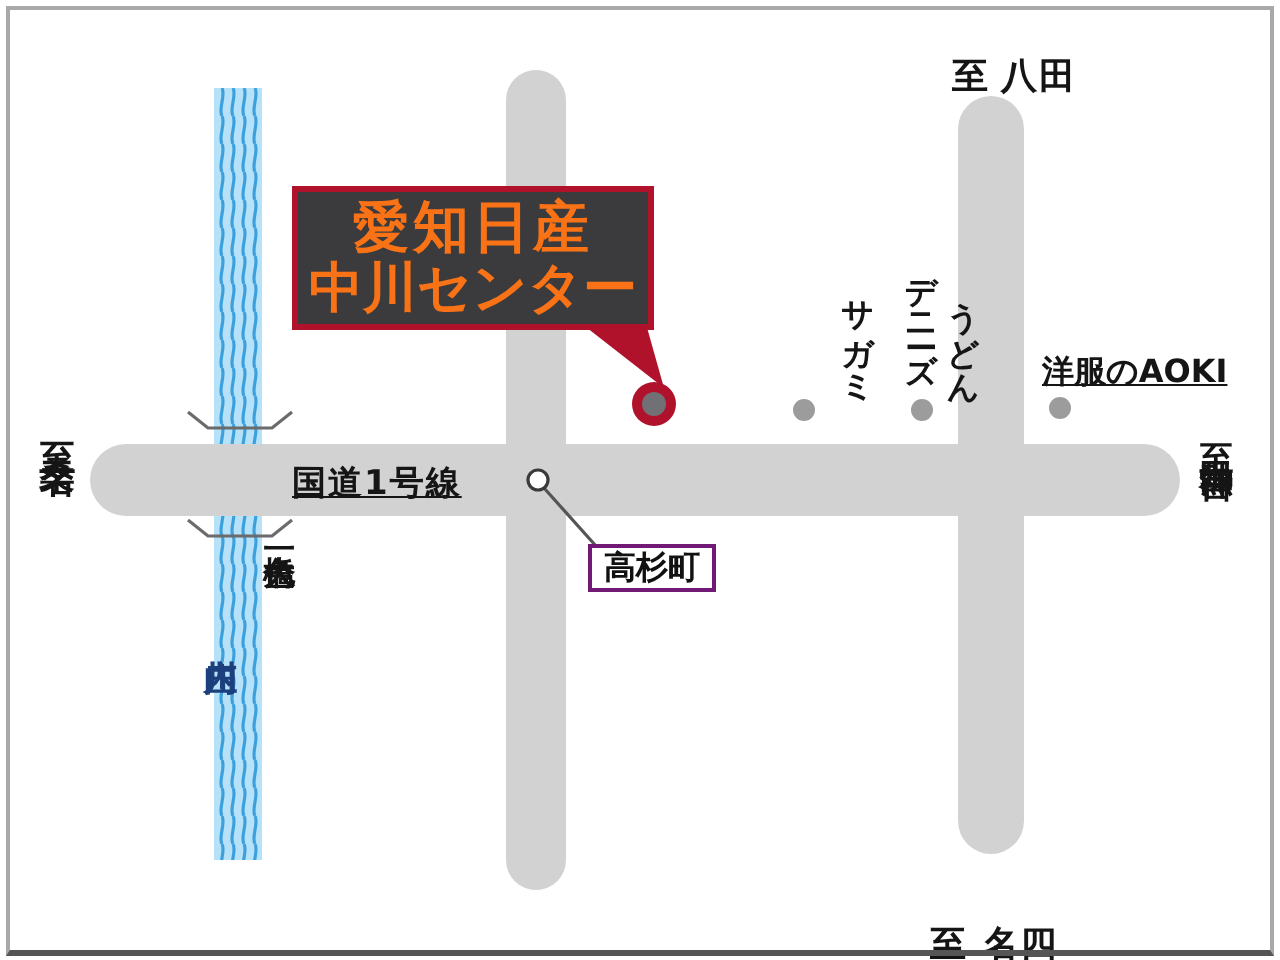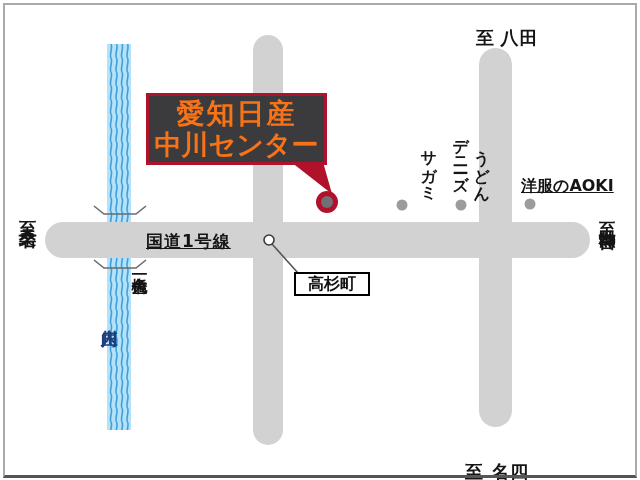--- a/index.html
+++ b/index.html
@@ -14,22 +14,22 @@
   .lbl{position:absolute;font-weight:bold;color:#151515;white-space:pre;z-index:4;}
   .vert{writing-mode:vertical-rl;text-orientation:mixed;line-height:1.1;}
   .dest{font-size:18px;letter-spacing:1px;}
   .poi-v{font-size:16px;letter-spacing:0px;}
   #main-box{position:absolute;left:146px;top:93px;width:181px;height:72px;z-index:5;
             background:var(--box-fill,#3b3b3d);border:3px solid var(--accent,#b0122c);
             box-sizing:border-box;display:flex;flex-direction:column;justify-content:center;
             align-items:center;color:#f97316;font-weight:bold;line-height:31px;}
   #main-box .l1{font-size:28px;letter-spacing:2px;}
   #main-box .l2{font-size:27px;letter-spacing:0px;}
-  #takasugi-box{position:absolute;left:294px;top:272px;width:76px;height:24px;z-index:5;
-            background:#fff;border:2px solid #000000;box-sizing:border-box;display:flex;
+  #takasugi-box{position:absolute;left:294px;top:272px;width:64px;height:24px;z-index:5;
+            background:#fff;border:2px solid #701a75;box-sizing:border-box;display:flex;
             align-items:center;justify-content:center;font-weight:bold;font-size:16px;color:#111;}
   #route1{font-size:17px;letter-spacing:1px;}
 </style>
 </head>
 <body>
 
 <div id="stage">
   <div id="frame"></div>
 
   <svg class="riverwrap" width="24" height="386">

